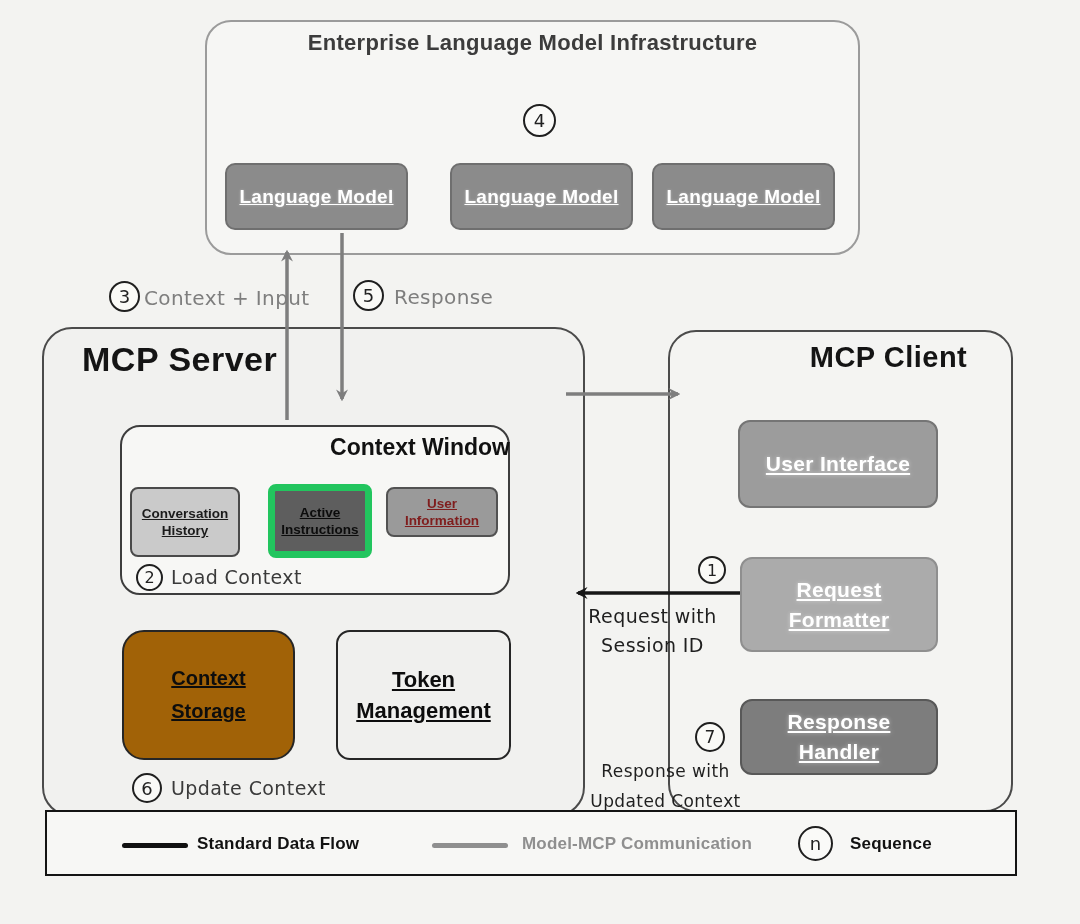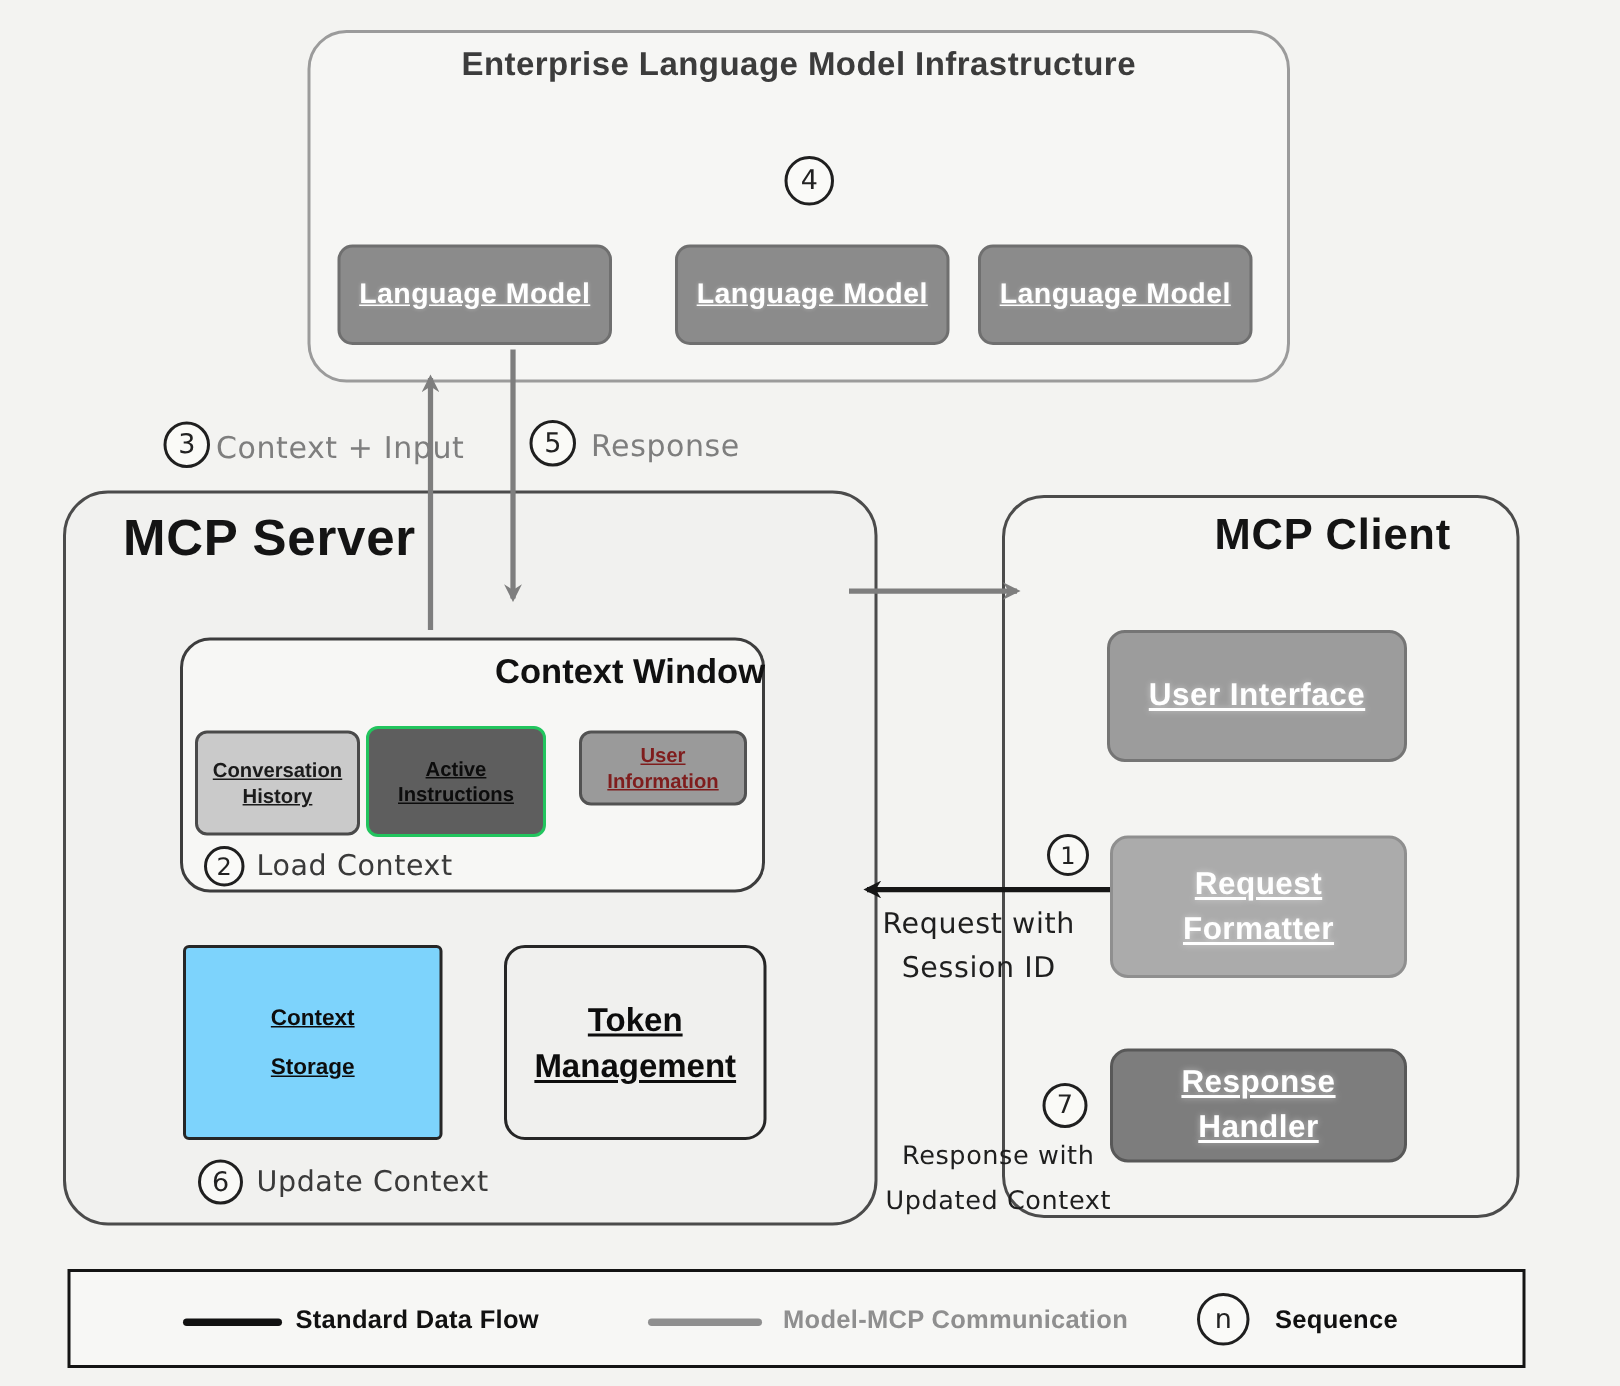--- a/index.html
+++ b/index.html
@@ -35,43 +35,43 @@
   
   .server{left:42px;top:327px;width:543px;height:490px;border-radius:30px;
         background:#f1f1ef;border:2px solid #4b4b4b;}
   .server-title{left:58px;top:340px;font-size:34px;font-weight:bold;color:#141414;letter-spacing:.5px;margin-left:24px;}
   .cwindow{left:120px;top:425px;width:390px;height:170px;border-radius:20px;
         background:#f7f7f5;border:2px solid #3d3d3d;}
   .cwindow-title{left:120px;top:434px;width:390px;text-align:right;
         font-size:23px;font-weight:bold;color:#111;}
   .cw-item{border-radius:8px;font-weight:bold;font-size:13.5px;line-height:17px;}
   .cw-conv{left:130px;top:487px;width:110px;height:70px;background:#cacaca;border:2px solid #4a4a4a;color:#1b1b1b;}
-  .cw-active{left:244px;top:484px;width:120px;height:74px;background:#5e5e5e;border:2px solid #22c55e;color:#0c0c0c;}
+  .cw-active{left:268px;top:484px;width:104px;height:74px;background:#5e5e5e;border:7px solid #22c55e;color:#0c0c0c;}
   .cw-user{left:386px;top:487px;width:112px;height:50px;background:#9a9a9a;border:2px solid #525252;color:#7f1d1d;}
-  .storage{left:122px;top:630px;width:173px;height:130px;border-radius:4px;
-        background:#7dd3fc;border:2.5px solid #262626;
-        font-size:15px;line-height:33px;font-weight:bold;color:#0d0d0d;}
+  .storage{left:122px;top:630px;width:173px;height:130px;border-radius:22px;
+        background:#a16207;border:2.5px solid #262626;
+        font-size:20px;line-height:33px;font-weight:bold;color:#0d0d0d;}
   .tokenm{left:336px;top:630px;width:175px;height:130px;border-radius:14px;
         background:#f0f0ee;border:2.5px solid #262626;
         font-size:22px;line-height:31px;font-weight:bold;color:#0d0d0d;}
 
   
   .client{left:668px;top:330px;width:345px;height:482px;border-radius:28px;
         background:#f4f4f2;border:2px solid #4b4b4b;}
   .client-title{left:668px;top:341px;width:345px;text-align:center;
         font-size:29px;font-weight:bold;color:#141414;letter-spacing:.5px;padding-left:48px;}
   .client-box{width:198px;border-radius:12px;color:#fff;font-weight:bold;
         font-size:21px;line-height:30px;letter-spacing:.3px;
         text-shadow:0 0 4px rgba(255,255,255,.45);}
   .ui-box{left:738px;top:420px;width:200px;height:88px;background:#9c9c9c;border:2px solid #757575;}
   .rf-box{left:740px;top:557px;height:95px;background:#ababab;border:2px solid #8f8f8f;}
   .rh-box{left:740px;top:699px;height:76px;background:#7d7d7d;border:2px solid #585858;}
 
   
-  .legend{left:45px;top:846px;width:972px;height:66px;background:#f7f7f5;border:2.5px solid #141414;}
+  .legend{left:45px;top:810px;width:972px;height:66px;background:#f7f7f5;border:2.5px solid #141414;}
   .legend-line{position:absolute;top:31px;height:4.5px;border-radius:3px;}
   .legend-label{position:absolute;top:22px;font-size:17px;font-weight:bold;letter-spacing:.2px;}
 
   svg.overlay{position:absolute;left:0;top:0;pointer-events:none;}
 </style>
 </head>
 <body>
 
 <div class="stage">
 

